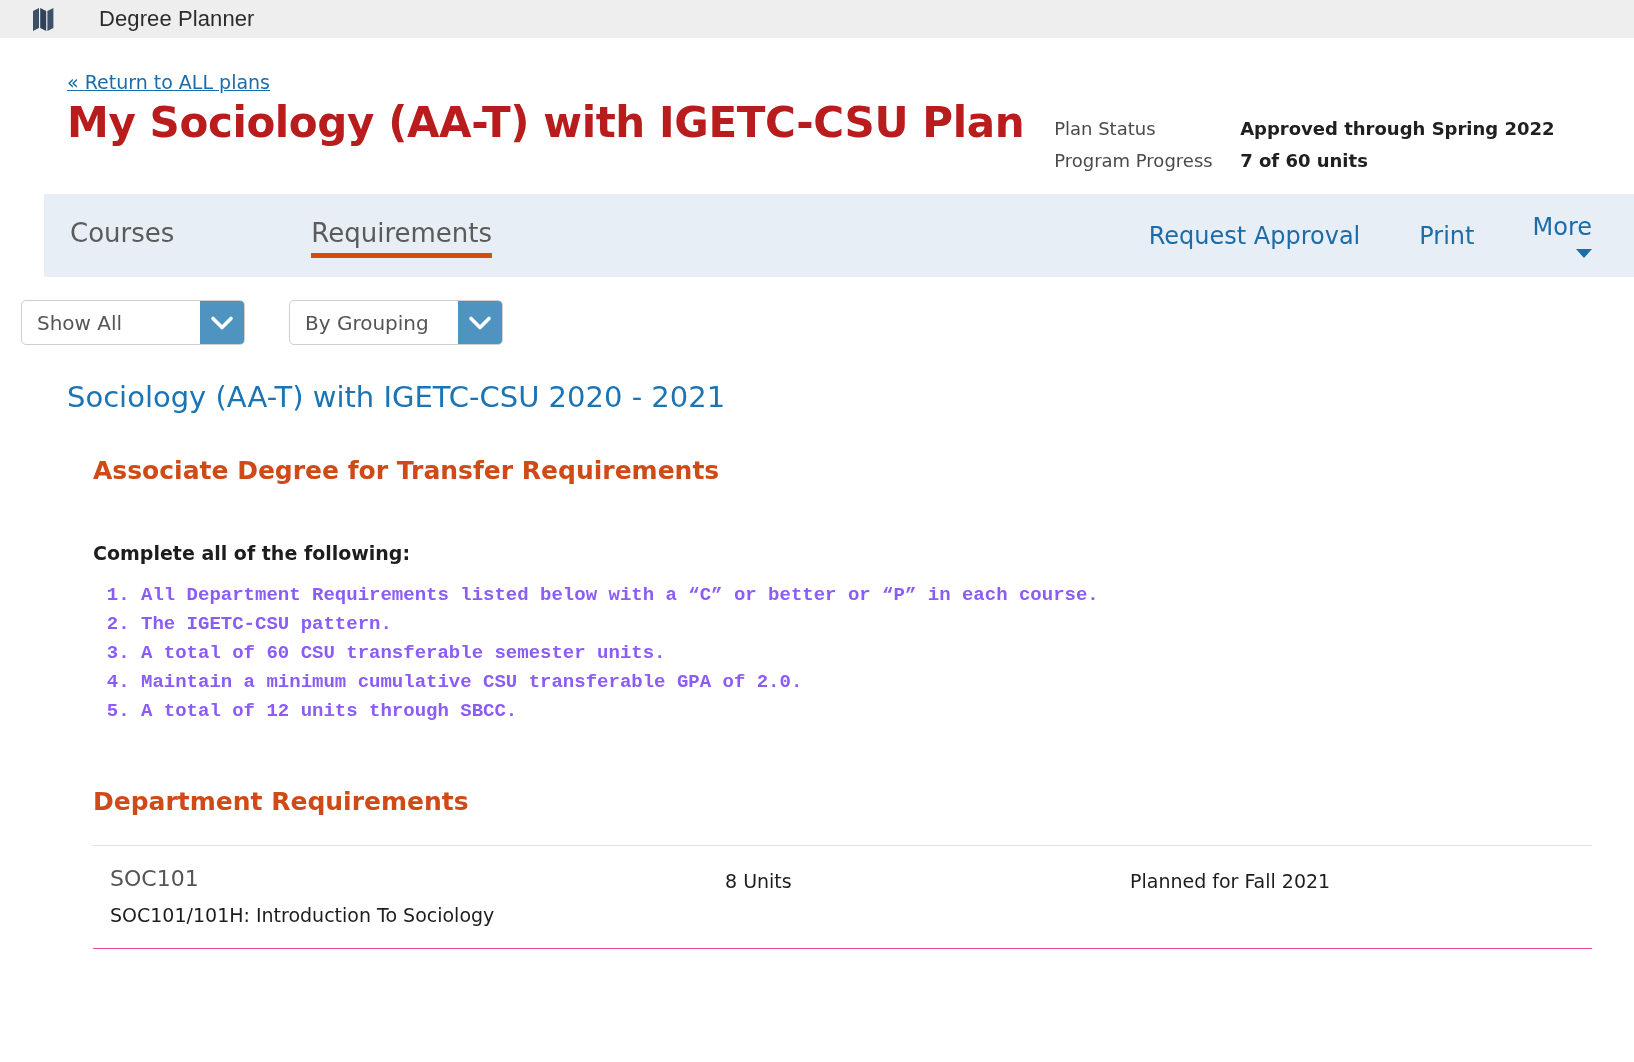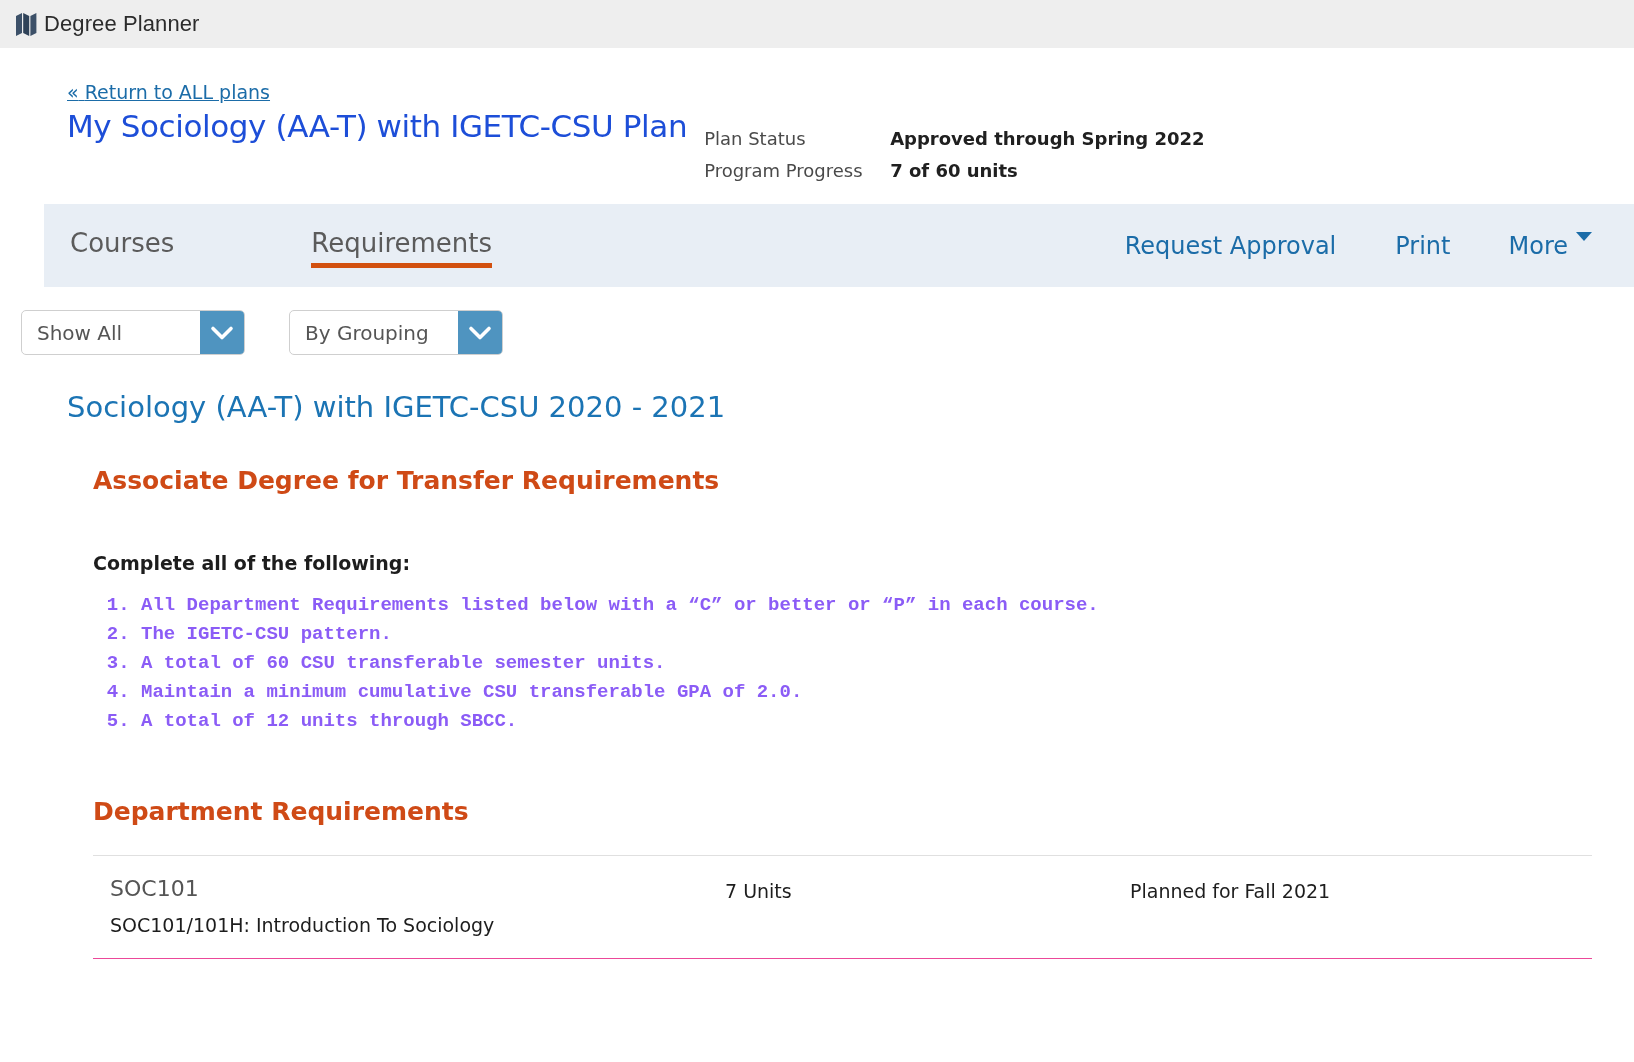--- a/index.html
+++ b/index.html
@@ -8,25 +8,26 @@
     padding: 0;
     width: 1634px;
     height: 1062px;
     background: #ffffff;
     font-family: "Liberation Sans", sans-serif;
     overflow: hidden;
   }
 
   
   .appbar {
-    height: 48px;
+    height: 38px;
     background: #eeeeee;
     display: flex;
     align-items: center;
-    padding-left: 14px;
+    padding-left: 31px;
+    gap: 38px;
   }
   .appbar-icon {
     width: 26px;
     height: 26px;
     margin-right: 4px;
     display: block;
   }
   .appbar-title {
     font-size: 22px;
     color: #2b2b2b;
@@ -49,31 +50,31 @@
   }
   .return-chev { text-decoration: none; }
 
   
   .title-row {
     display: flex;
     align-items: flex-start;
     padding: 6px 40px 0 46px;
   }
   .plan-title {
-    font-size: 31px;
-    font-weight: 400;
-    color: #1d4ed8;
+    font-size: 42px;
+    font-weight: 700;
+    color: #b91c1c;
     line-height: 1.12;
     margin: 0;
     white-space: nowrap;
     font-family: "DejaVu Sans", sans-serif;
     letter-spacing: -0.4px;
   }
   .status-block {
-    margin-left: 17px;
+    margin-left: 30px;
     margin-top: 19px;
     flex: 1;
   }
   .status-line {
     display: flex;
     align-items: baseline;
     margin-bottom: 11px;
   }
   .status-label {
     font-size: 18px;
@@ -125,21 +126,21 @@
     align-items: center;
   }
   .tab-action {
     font-size: 24px;
     color: #1b6ca8;
     cursor: pointer;
     font-family: "DejaVu Sans", sans-serif;
   }
   .act-request { margin-right: 0; }
   .act-print { margin-left: 59px; }
-  .act-more { margin-left: 58px; margin-right: 42px; display: flex; align-items: flex-start; gap: 8px; }
+  .act-more { margin-left: 58px; margin-right: 42px; display: flex; align-items: flex-end; gap: 8px; flex-direction: column; }
   .caret {
     width: 0; height: 0;
     border-left: 8px solid transparent;
     border-right: 8px solid transparent;
     border-top: 9px solid #1b6ca8;
     display: inline-block;
   }
 
   
   .filter-row {
@@ -356,20 +357,20 @@
       </ol>
 
       <div class="dept-heading">Department Requirements</div>
 
       <div class="course-table">
         <div class="course-row">
           <div class="course-col-main">
             <div class="course-code">SOC101</div>
             <div class="course-name">SOC101/101H: Introduction To Sociology</div>
           </div>
-          <div class="course-col-units">7 Units</div>
+          <div class="course-col-units">8 Units</div>
           <div class="course-col-status">Planned for Fall 2021</div>
         </div>
       </div>
 
     </div>
   </div>
 </div>
 
 </body></html>

